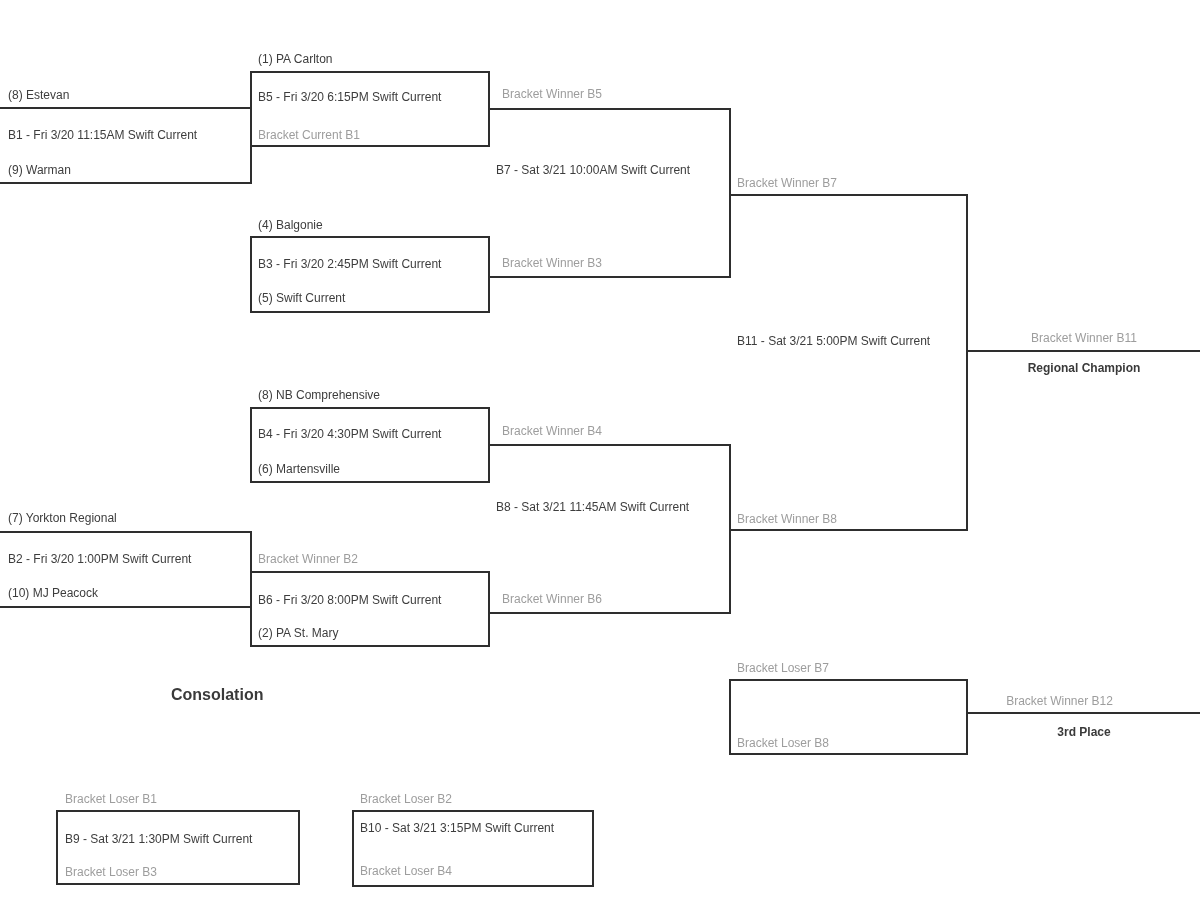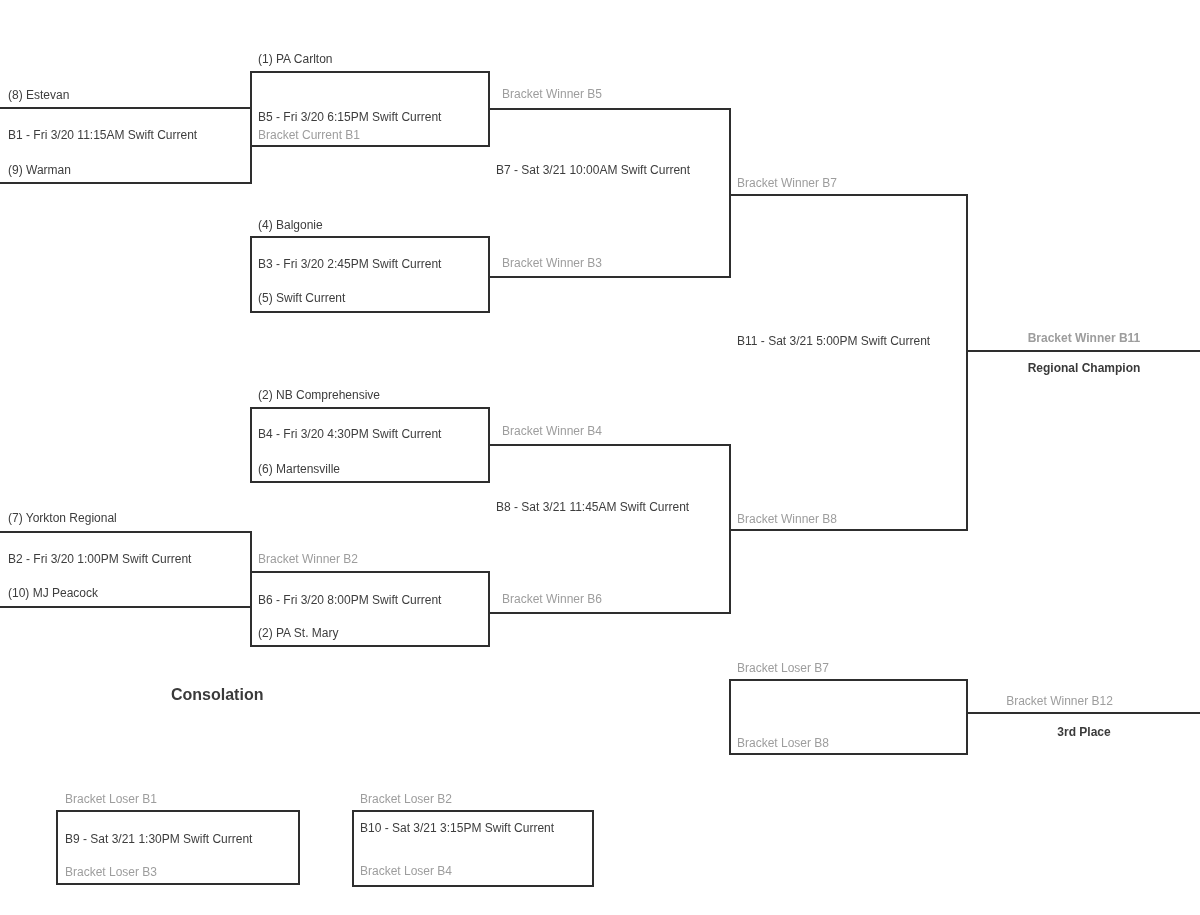--- a/index.html
+++ b/index.html
@@ -46,30 +46,30 @@
 
   <div class="hline" style="left:0px;top:531px;width:252px;"></div>
   <div class="hline" style="left:0px;top:606px;width:252px;"></div>
   <div class="vline" style="left:250px;top:531px;height:77px;"></div>
   <div class="txt" style="left:8px;top:511px;">(7) Yorkton Regional</div>
   <div class="txt" style="left:8px;top:552px;">B2 - Fri 3/20 1:00PM Swift Current</div>
   <div class="txt" style="left:8px;top:586px;">(10) MJ Peacock</div>
 
   <div class="box" style="left:250px;top:71px;width:240px;height:76px;"></div>
   <div class="txt" style="left:258px;top:52px;">(1) PA Carlton</div>
-  <div class="txt" style="left:258px;top:110px;">B5 - Fri 3/20 6:15PM Swift Current</div>
+  <div class="txt" style="left:258px;top:90px;">B5 - Fri 3/20 6:15PM Swift Current</div>
   <div class="txt muted" style="left:258px;top:128px;">Bracket Current B1</div>
 
   <div class="box" style="left:250px;top:236px;width:240px;height:77px;"></div>
   <div class="txt" style="left:258px;top:218px;">(4) Balgonie</div>
   <div class="txt" style="left:258px;top:257px;">B3 - Fri 3/20 2:45PM Swift Current</div>
   <div class="txt" style="left:258px;top:291px;">(5) Swift Current</div>
 
   <div class="box" style="left:250px;top:407px;width:240px;height:76px;"></div>
-  <div class="txt" style="left:258px;top:388px;">(2) NB Comprehensive</div>
+  <div class="txt" style="left:258px;top:388px;">(8) NB Comprehensive</div>
   <div class="txt" style="left:258px;top:427px;">B4 - Fri 3/20 4:30PM Swift Current</div>
   <div class="txt" style="left:258px;top:462px;">(6) Martensville</div>
 
   <div class="box" style="left:250px;top:571px;width:240px;height:76px;"></div>
   <div class="txt muted" style="left:258px;top:552px;">Bracket Winner B2</div>
   <div class="txt" style="left:258px;top:593px;">B6 - Fri 3/20 8:00PM Swift Current</div>
   <div class="txt" style="left:258px;top:626px;">(2) PA St. Mary</div>
 
   <div class="hline" style="left:490px;top:108px;width:241px;"></div>
   <div class="hline" style="left:490px;top:276px;width:241px;"></div>
@@ -86,21 +86,21 @@
   <div class="txt muted" style="left:502px;top:592px;">Bracket Winner B6</div>
 
   <div class="hline" style="left:731px;top:194px;width:237px;"></div>
   <div class="hline" style="left:731px;top:529px;width:237px;"></div>
   <div class="vline" style="left:966px;top:194px;height:337px;"></div>
   <div class="txt muted" style="left:737px;top:176px;">Bracket Winner B7</div>
   <div class="txt wrap" style="left:737px;top:334px;">B11 - Sat 3/21 5:00PM Swift Current</div>
   <div class="txt muted" style="left:737px;top:512px;">Bracket Winner B8</div>
 
   <div class="hline" style="left:968px;top:350px;width:232px;"></div>
-  <div class="txt muted center" style="left:968px;top:331px;width:232px;font-weight:bold;">Bracket Winner B11</div>
+  <div class="txt muted center" style="left:968px;top:331px;width:232px;">Bracket Winner B11</div>
   <div class="txt boldlbl center" style="left:968px;top:361px;width:232px;">Regional Champion</div>
 
   <div class="heading" style="left:171px;top:686px;">Consolation</div>
 
   <div class="box" style="left:729px;top:679px;width:239px;height:76px;"></div>
   <div class="txt muted" style="left:737px;top:661px;">Bracket Loser B7</div>
   <div class="txt muted" style="left:737px;top:736px;">Bracket Loser B8</div>
 
   <div class="hline" style="left:968px;top:712px;width:232px;"></div>
   <div class="txt muted center" style="left:968px;top:694px;width:183px;">Bracket Winner B12</div>

